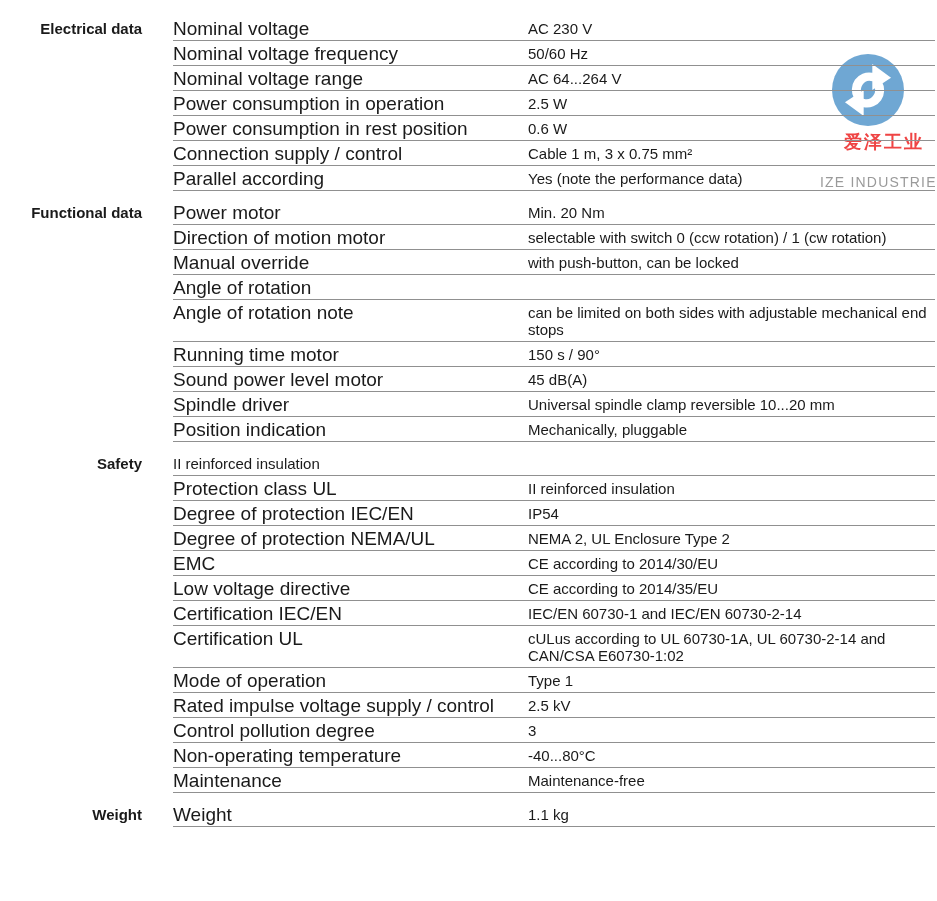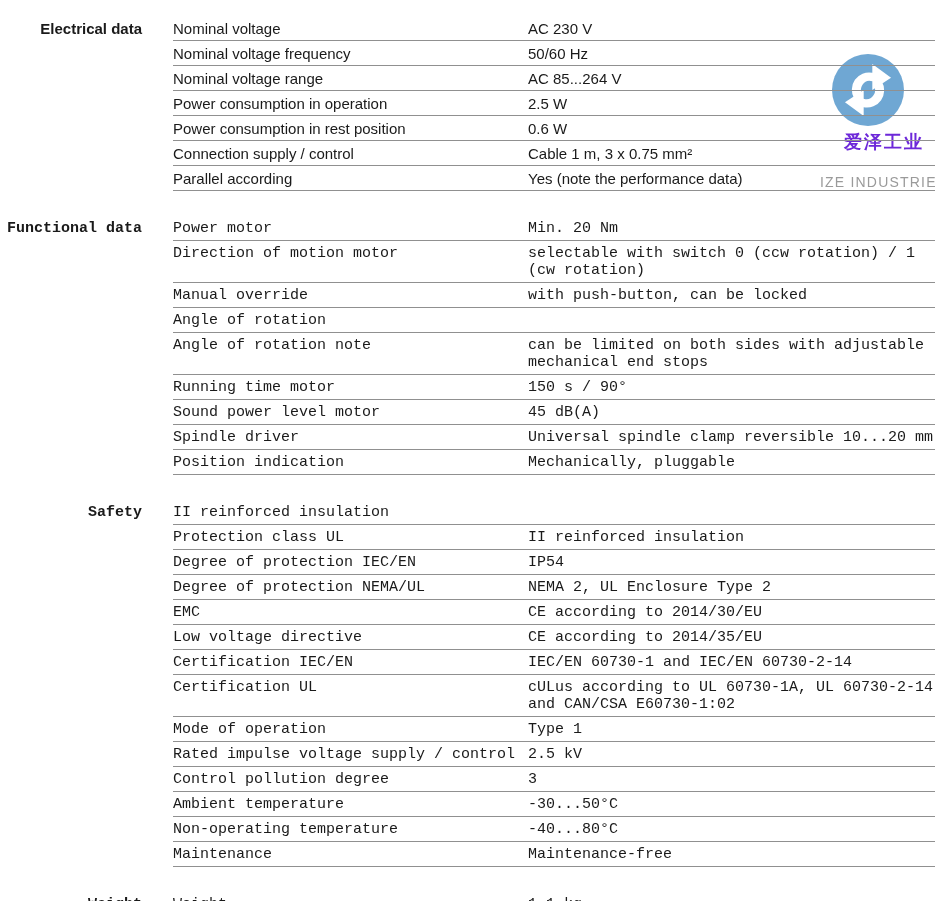--- a/index.html
+++ b/index.html
@@ -9,46 +9,46 @@
     font-family:"Liberation Sans","DejaVu Sans",sans-serif;
     color:#1a1a1a;
   }
   
   .logo{
     position:absolute;left:820px;top:54px;width:96px;z-index:0;
     text-align:center;
   }
   .logo-mark{display:block;margin:0 auto;}
   .logo-cn{
-    font-size:18px;font-weight:bold;color:#6d28d9;
+    font-size:18px;font-weight:bold;color:#ef4444;
     letter-spacing:2px;margin-top:4px;white-space:nowrap;margin-left:24px;
   }
   .logo-en{
     font-size:14px;color:#9a9a9a;letter-spacing:1.2px;margin-top:20px;
     white-space:nowrap;
   }
   .spec-table{
     position:relative;z-index:1;
     padding-top:16px;
   }
   .spec-section{position:relative;}
-  .spec-section + .spec-section{margin-top:25px;font-family:Liberation Mono, monospace;}
+  .spec-section + .spec-section{margin-top:9px;}
   .section-label{
     position:absolute;left:0;top:4px;width:142px;
     text-align:right;font-weight:bold;font-size:15px;line-height:17px;
   }
   .rows{margin-left:173px;margin-right:2px;}
   .spec-row{
     display:flex;align-items:flex-start;
     border-bottom:1px solid #909090;
     padding:4px 0 3px 0;
   }
   .param{
     width:355px;flex-shrink:0;
-    font-size:15px;line-height:17px;
+    font-size:19px;line-height:17px;
     padding-right:8px;box-sizing:border-box;
   }
   .value{
     flex:1;font-size:15px;line-height:17px;
   }
 </style>
 </head>
 <body>
 
 <div class="logo">
@@ -72,21 +72,21 @@
     <div class="value">AC 230 V</div>
   </div>
 
   <div class="spec-row">
     <div class="param">Nominal voltage frequency</div>
     <div class="value">50/60 Hz</div>
   </div>
 
   <div class="spec-row">
     <div class="param">Nominal voltage range</div>
-    <div class="value">AC 85...264 V</div>
+    <div class="value">AC 64...264 V</div>
   </div>
 
   <div class="spec-row">
     <div class="param">Power consumption in operation</div>
     <div class="value">2.5 W</div>
   </div>
 
   <div class="spec-row">
     <div class="param">Power consumption in rest position</div>
     <div class="value">0.6 W</div>
@@ -204,24 +204,20 @@
   <div class="spec-row">
     <div class="param">Rated impulse voltage supply / control</div>
     <div class="value">2.5 kV</div>
   </div>
 
   <div class="spec-row">
     <div class="param">Control pollution degree</div>
     <div class="value">3</div>
   </div>
 
-  <div class="spec-row">
-    <div class="param">Ambient temperature</div>
-    <div class="value">-30...50°C</div>
-  </div>
 
   <div class="spec-row">
     <div class="param">Non-operating temperature</div>
     <div class="value">-40...80°C</div>
   </div>
 
 
   <div class="spec-row">
     <div class="param">Maintenance</div>
     <div class="value">Maintenance-free</div>

